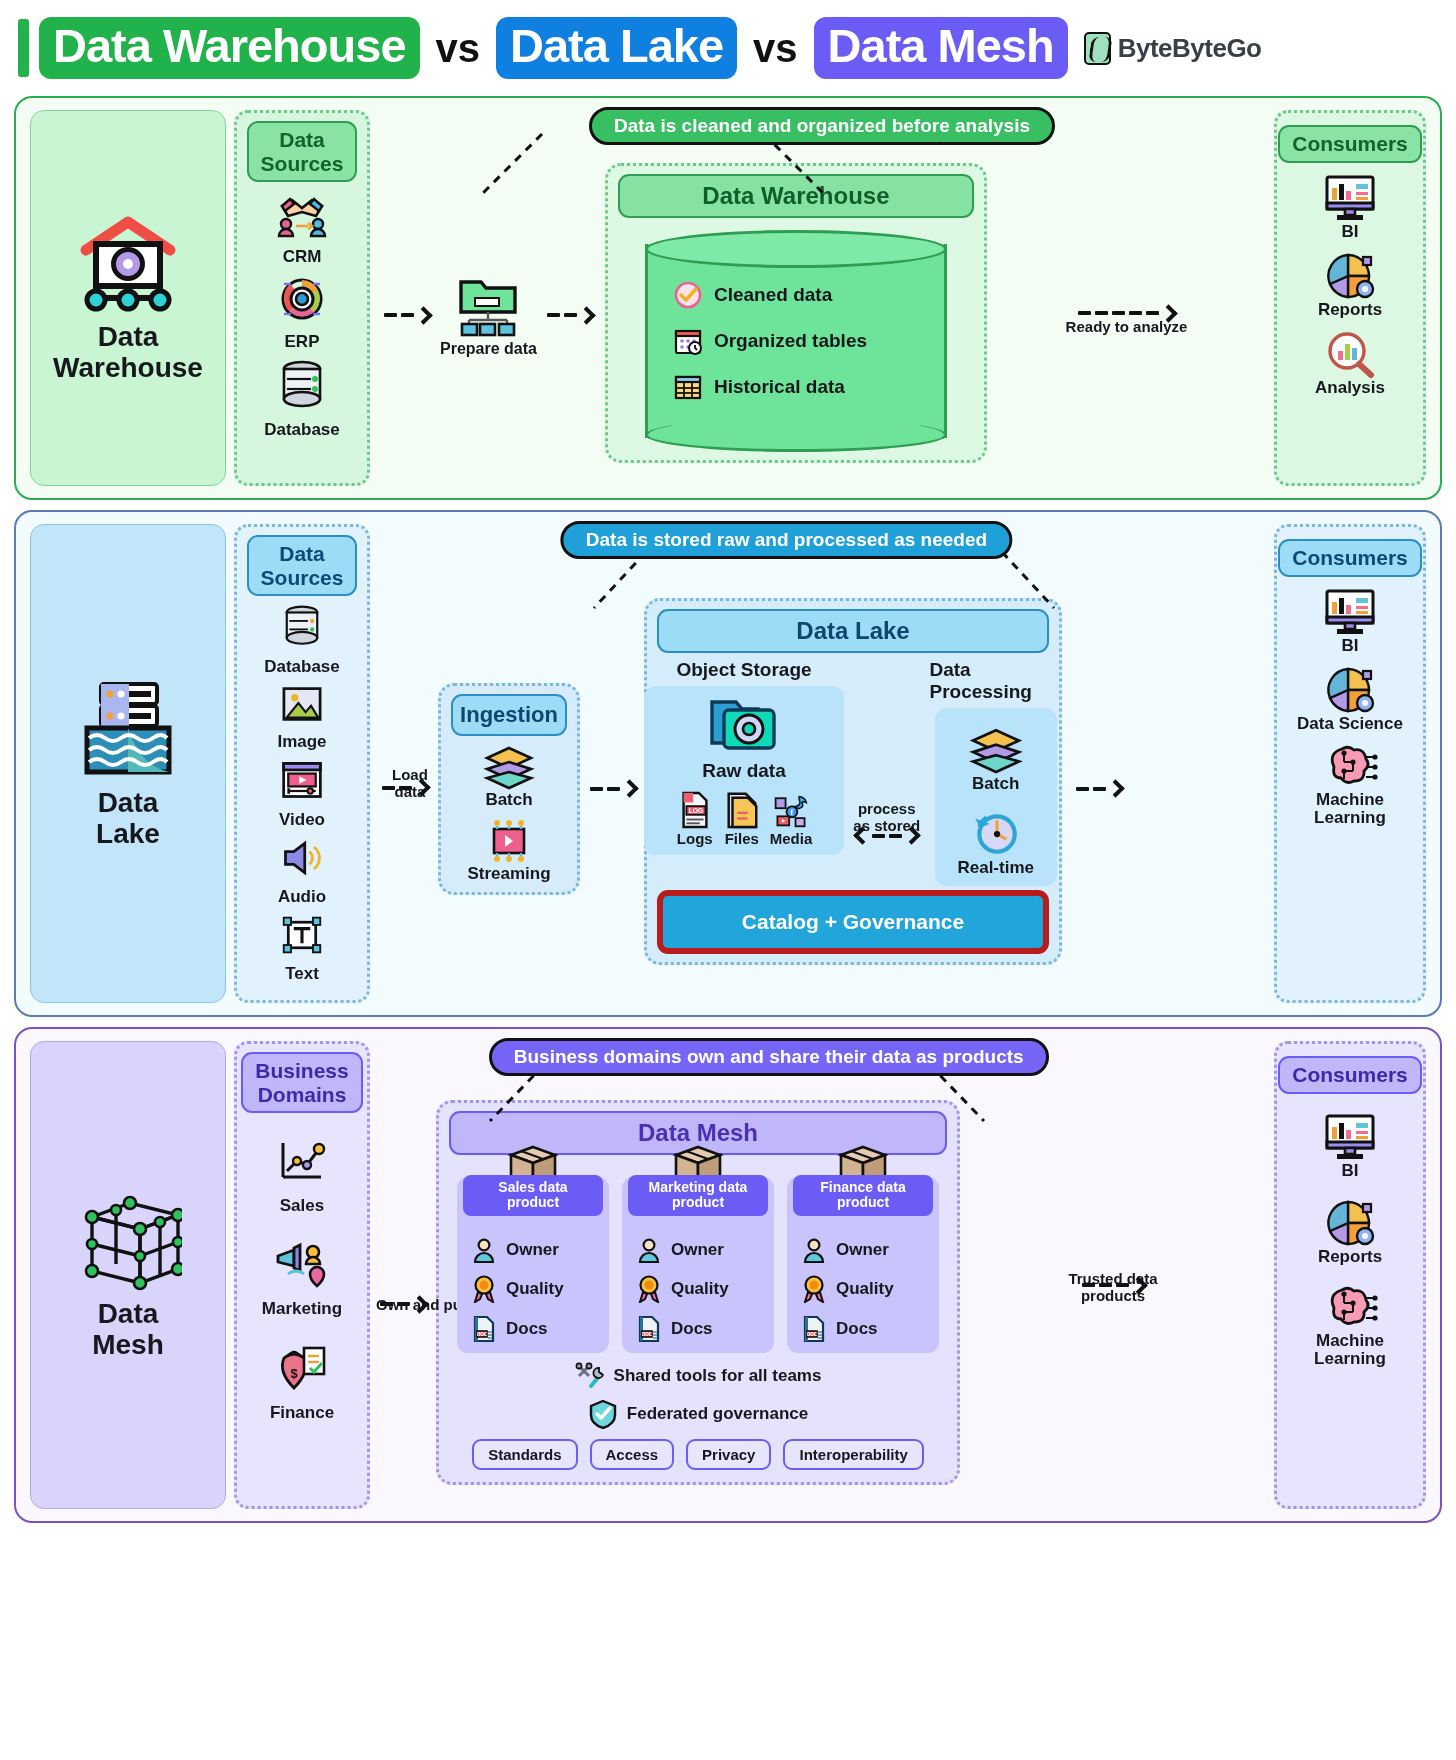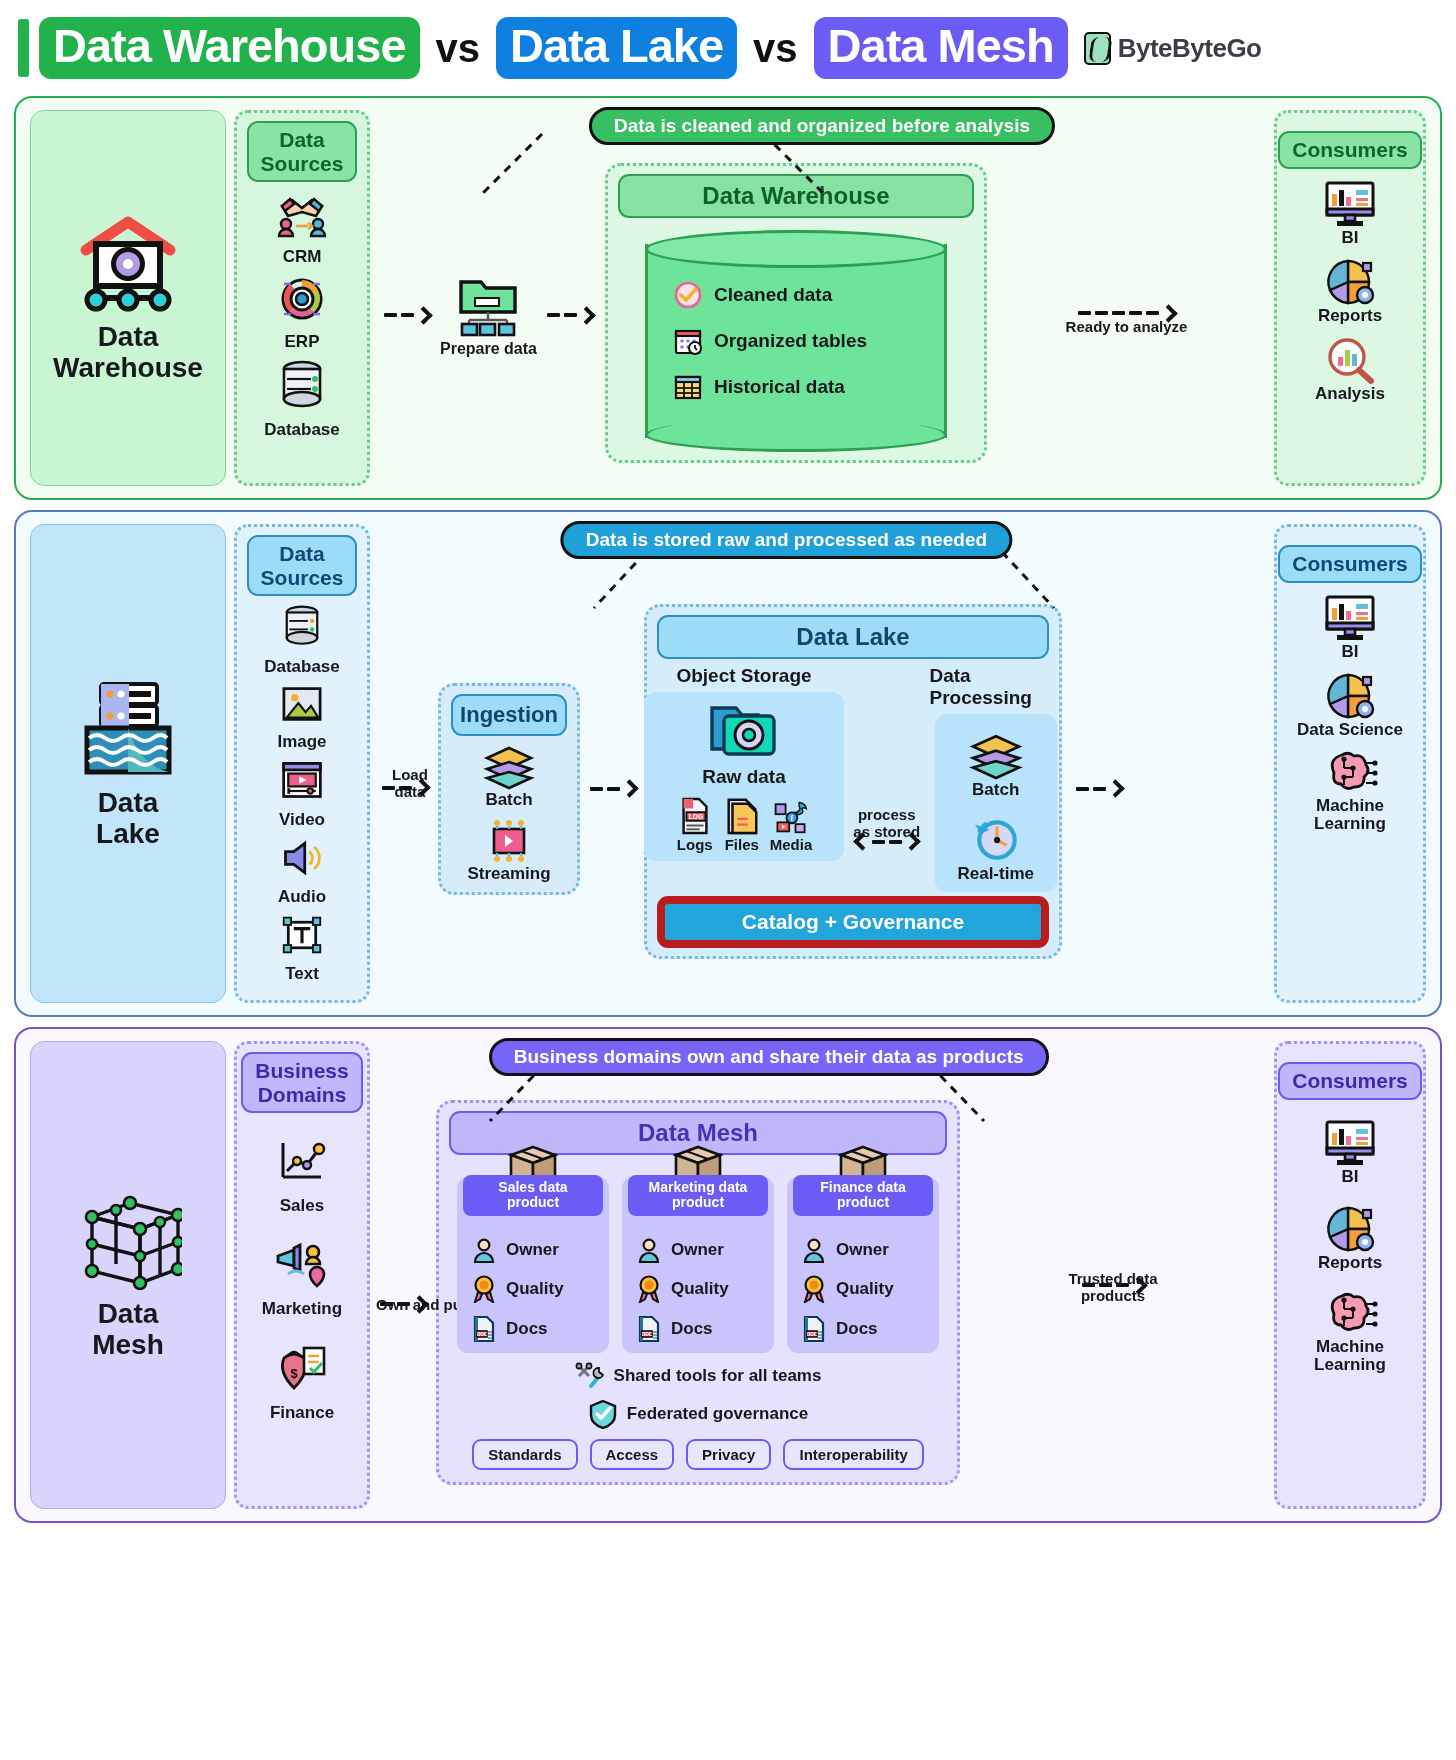--- a/index.html
+++ b/index.html
@@ -123,21 +123,21 @@
   .cyl .top { position:absolute; left:0; right:0; top:0; height:38px;
     background:#7fe9a8; border:3px solid #2f9e53; border-radius:50%; }
   .cyl .bot { position:absolute; left:0; right:0; bottom:0; height:34px;
     background:#6ee49a; border:3px solid #2f9e53; border-radius:50%; border-top:none; }
   .cyl .items { position:absolute; inset:0; display:flex; flex-direction:column;
     justify-content:center; gap:16px; padding-left:28px; z-index:2; }
   .feat { display:flex; align-items:center; gap:11px; font-size:19px; font-weight:bold; }
 
   
   .concol {
-    width:152px; flex:none; border-radius:14px; padding:18px 6px;
+    width:152px; flex:none; border-radius:14px; padding:12px 6px;
     display:flex; flex-direction:column; align-items:center; gap:4px;
   }
   .concol-wh   { border:3px dotted #6cc98b; background:#dcf8e3; }
   .concol-lake { border:3px dotted #79b7dd; background:#e2f2fc; }
   .concol-mesh { border:3px dotted #9f94ee; background:#e7e4fd; }
   .conitem { display:flex; flex-direction:column; align-items:center; gap:0px; margin-top:6px; }
   .conitem .cap { font-size:17px; font-weight:bold; text-align:center; line-height:1.06; }
 
   
   .lakecols { display:flex; gap:0px; align-items:flex-start; margin-top:6px; }
@@ -145,22 +145,22 @@
   .lcol-hdr { font-size:19px; font-weight:bold; margin-bottom:5px; }
   .lsub { border-radius:12px; background:#b9e3fa; padding:8px 10px 8px 10px;
           display:flex; flex-direction:column; align-items:center; gap:2px; }
   .lsub.wide { width:200px; }
   .lsub.narrow { width:122px; }
   .triple { display:flex; gap:9px; margin-top:6px; }
   .triple .t { display:flex; flex-direction:column; align-items:center; }
   .triple .t .cap { font-size:15px; font-weight:bold; }
   .catalog {
     margin-top:4px; width:100%; border-radius:11px; background:#21a5da;
-    border:8px solid #b91c1c; color:#fff; font-weight:bold; font-size:21px;
-    text-align:center; padding:6px 0;
+    border:6px solid #b91c1c; color:#fff; font-weight:bold; font-size:21px;
+    text-align:center; padding:14px 0;
   }
   .midgap { width:96px; display:flex; flex-direction:column; align-items:center;
             justify-content:center; position:relative; align-self:stretch; }
 
   
   .prodrow { display:flex; gap:13px; margin-top:22px; }
   .prodcard { width:152px; background:#c9c4fb; border-radius:11px;
               padding:22px 8px 10px 8px; position:relative;
               display:flex; flex-direction:column; align-items:flex-start; gap:12px; }
   .prodhdr { position:absolute; top:-2px; left:6px; right:6px;

